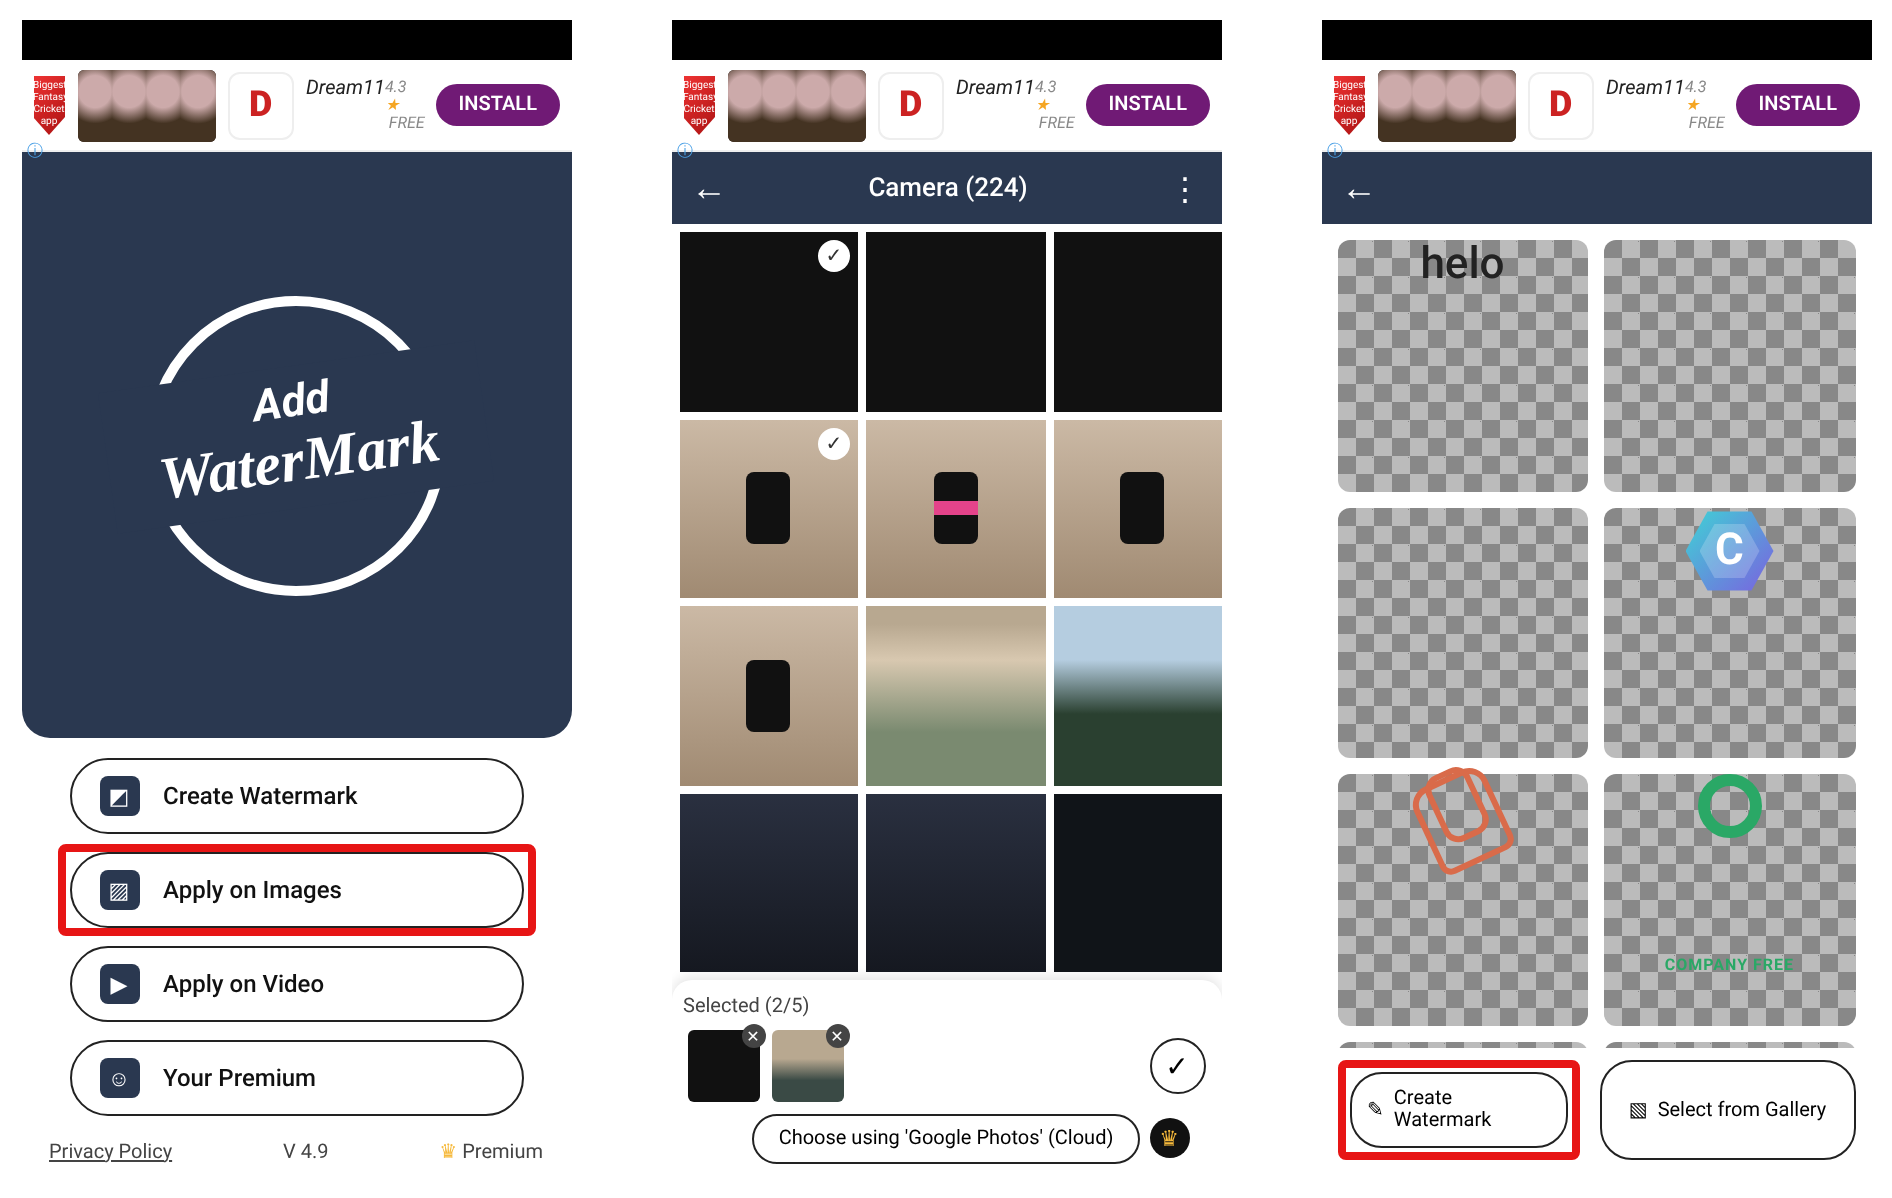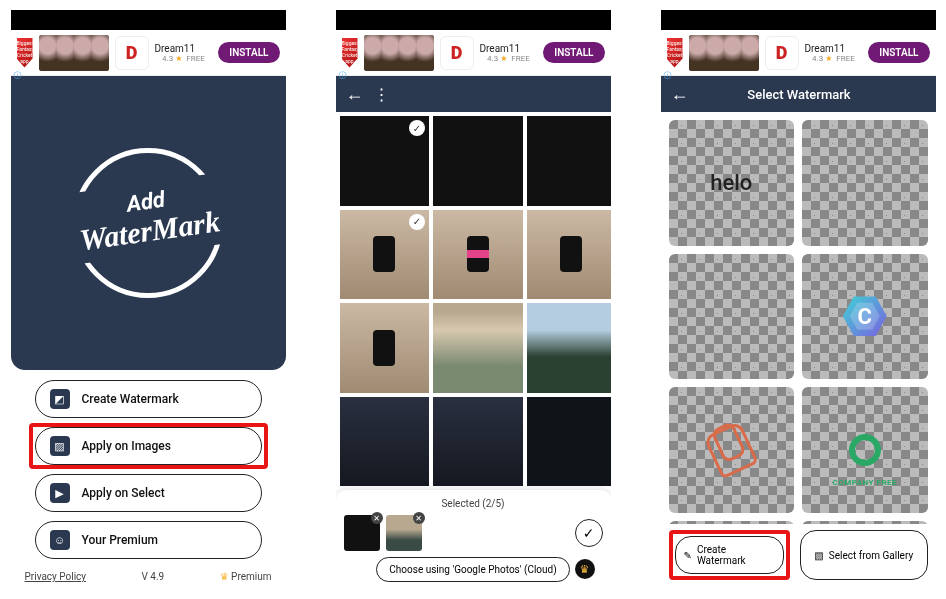--- a/index.html
+++ b/index.html
@@ -77,28 +77,28 @@
     display: flex;
     align-items: center;
     justify-content: center;
     font-weight: 900;
     color: #c22;
     font-size: 18px;
   }
   .ad-text {
     flex: 1;
     display: flex;
-    flex-direction: column;
+    flex-direction: row;
     font-size: 10px;
     color: #222;
+    font-style: italic;
   }
   .ad-text .sub {
     font-size: 8px;
     color: #888;
-    text-align: center;
   }
   .ad-text .star { color: #f5a623; font-size: 8px; }
   .install-btn {
     background: #701a75;
     color: #fff;
     border-radius: 14px;
     padding: 5px 11px;
     font-size: 10px;
     font-weight: 600;
   }
@@ -247,21 +247,21 @@
     justify-content: center;
   }
   .s2-bottom {
     background: #fff;
     padding: 4px 6px 8px;
     border-top-left-radius: 10px;
     border-top-right-radius: 10px;
     box-shadow: 0 -2px 6px rgba(0,0,0,.1);
   }
   .s2-sel {
-    text-align: center;
+    text-align: left;
     font-size: 10px;
     color: #444;
     padding: 4px 0;
   }
   .s2-row {
     display: flex;
     align-items: center;
     gap: 6px;
     padding: 2px 2px 6px;
   }
@@ -337,21 +337,20 @@
     border-radius: 6px;
     background-image:
       linear-gradient(45deg,#bbb 25%,transparent 25%),
       linear-gradient(-45deg,#bbb 25%,transparent 25%),
       linear-gradient(45deg,transparent 75%,#bbb 75%),
       linear-gradient(-45deg,transparent 75%,#bbb 75%);
     background-size: 18px 18px;
     background-position: 0 0,0 9px,9px -9px,-9px 0;
     background-color: #888;
     display: flex;
-    align-items: center;
     justify-content: center;
     font-weight: 500;
     color: #222;
     font-size: 22px;
     position: relative;
   }
   .wcell .hex {
     width: 44px;height: 44px;
     background: linear-gradient(135deg,#3dd5d5,#7d5de0);
     clip-path: polygon(25% 5%,75% 5%,100% 50%,75% 95%,25% 95%,0 50%);
@@ -436,21 +435,21 @@
         <span>Create Watermark</span>
       </div>
       <div class="highlight">
         <div class="pill-btn">
           <span class="ico">▨</span>
           <span>Apply on Images</span>
         </div>
       </div>
       <div class="pill-btn">
         <span class="ico">▶</span>
-        <span>Apply on Select</span>
+        <span>Apply on Video</span>
       </div>
       <div class="pill-btn">
         <span class="ico">☺</span>
         <span>Your Premium</span>
       </div>
     </div>
     <div class="s1-footer">
       <span class="pp">Privacy Policy</span>
       <span>V 4.9</span>
       <span>
@@ -478,20 +477,21 @@
       <span class="sub">
         <span>4.3</span>
         <span class="star">★</span>
         &nbsp;<span>FREE</span>
       </span>
     </div>
     <div class="install-btn">INSTALL</div>
   </div>
   <div class="topnav">
     <span class="back">←</span>
+    <span class="title">Camera (224)</span>
     <span class="menu">⋮</span>
   </div>
   <div class="s2-grid">
     <div class="gcell">
         <span class="chk">✓</span>
       </div>
     <div class="gcell"></div>
     <div class="gcell"></div>
     <div class="gcell watch">
         <span class="chk">✓</span>
@@ -542,21 +542,20 @@
       <span class="sub">
         <span>4.3</span>
         <span class="star">★</span>
         &nbsp;<span>FREE</span>
       </span>
     </div>
     <div class="install-btn">INSTALL</div>
   </div>
   <div class="topnav">
     <span class="back">←</span>
-    <span class="title">Select Watermark</span>
     <span class="menu" style="visibility:hidden">⋮</span>
   </div>
   <div class="s3-grid">
     <div class="wcell">
       <span>helo</span>
     </div>
     <div class="wcell"></div>
     <div class="wcell"></div>
     <div class="wcell">
       <div class="hex">

